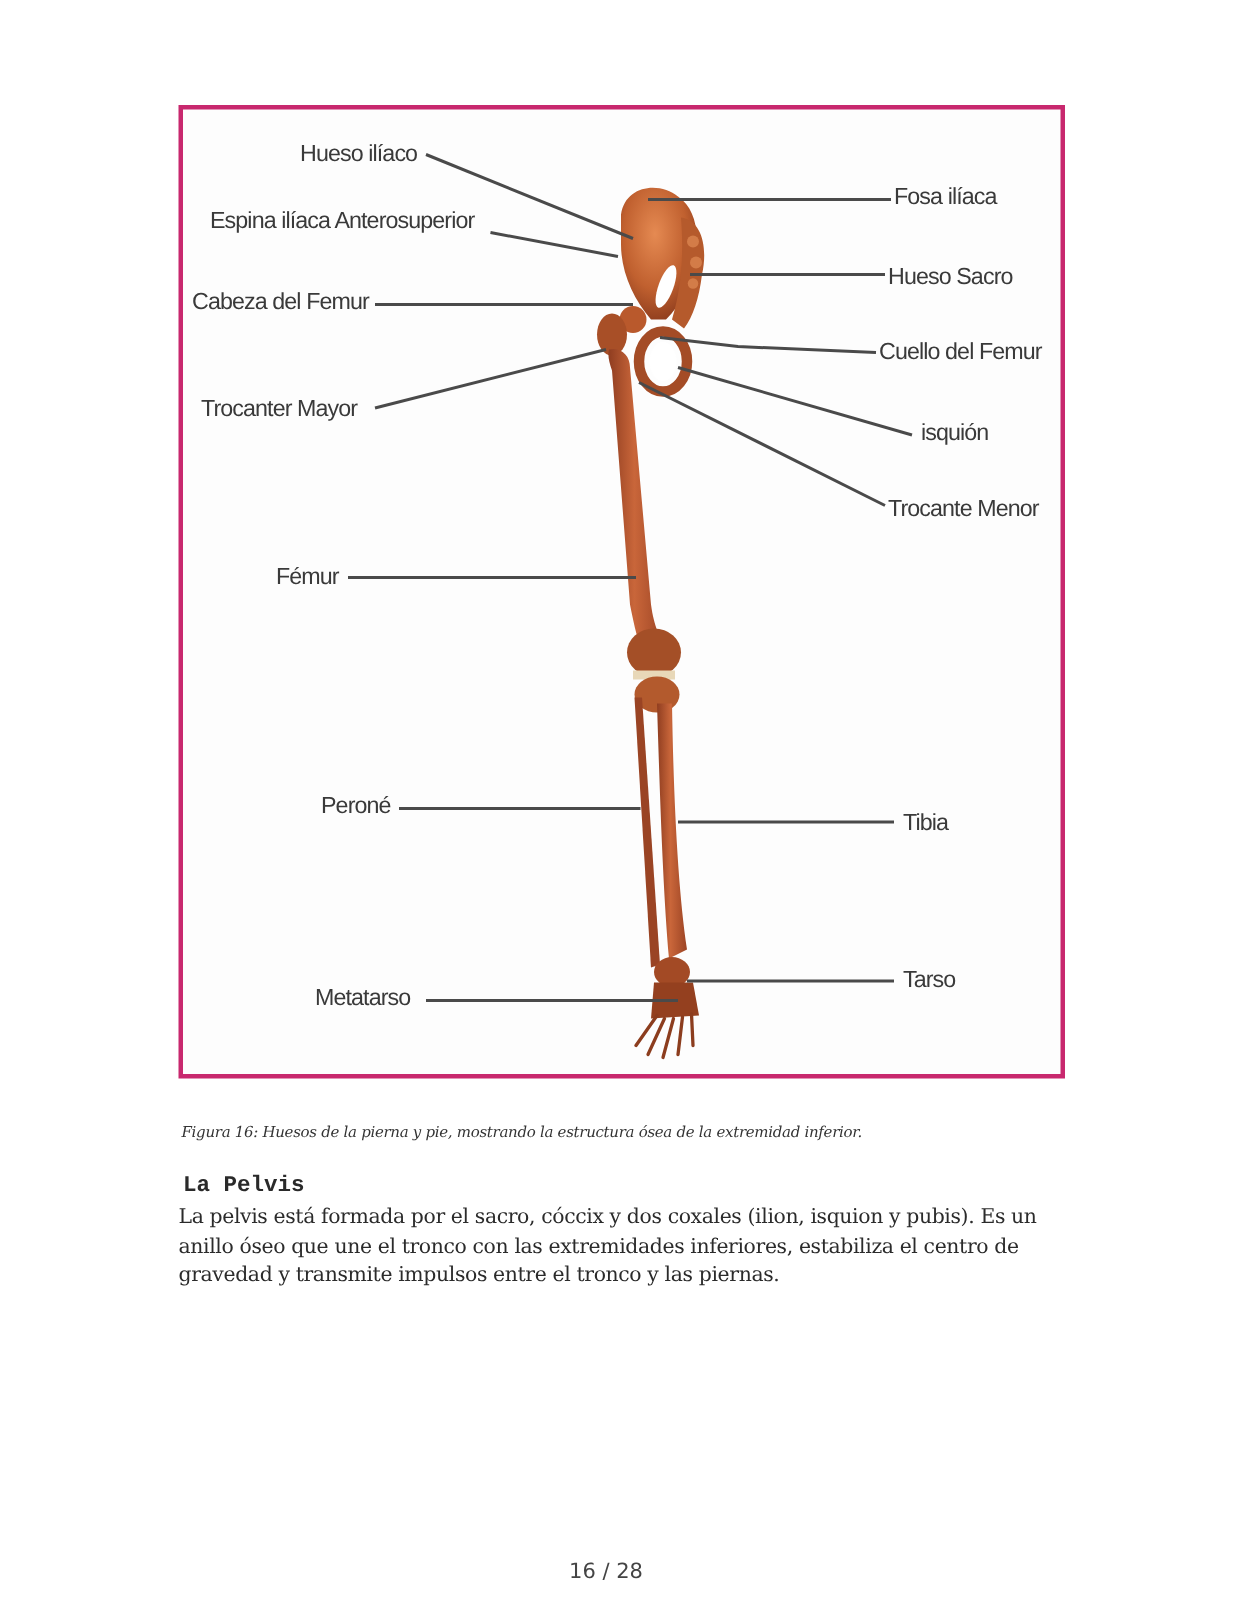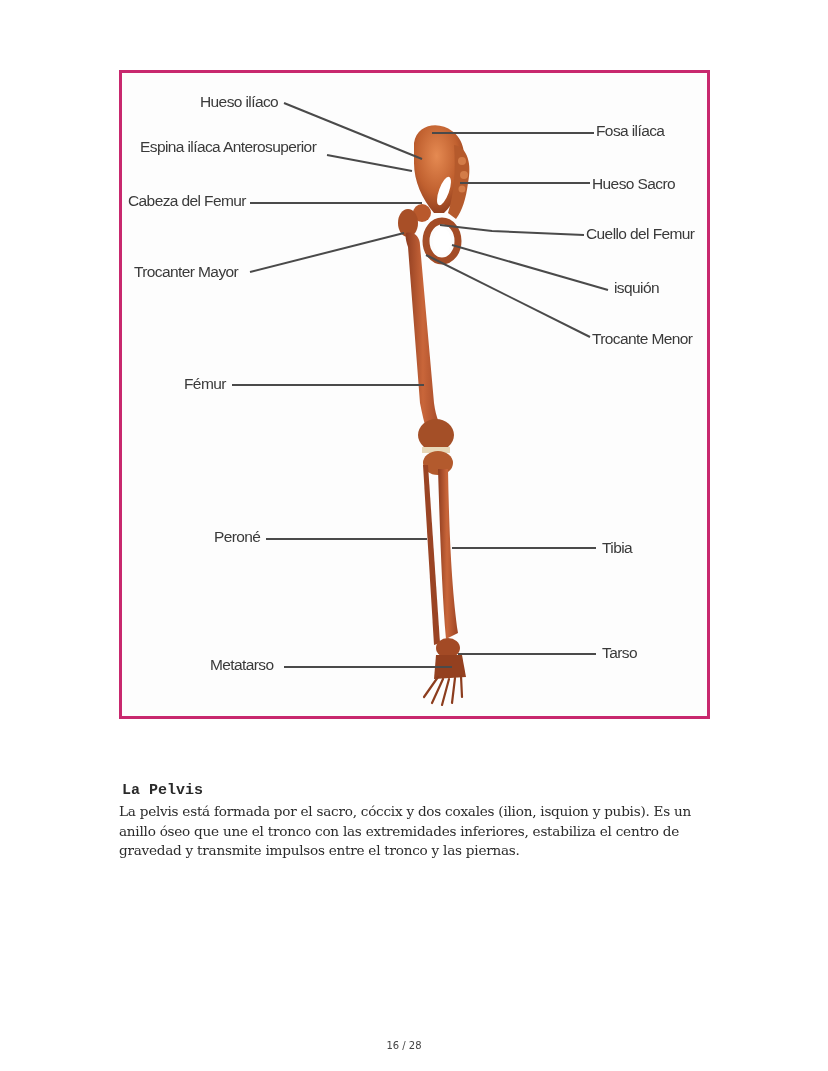--- a/index.html
+++ b/index.html
@@ -78,21 +78,21 @@
       color: #2b2b2b;
       letter-spacing: -0.25px;
     }
     .page-number {
       position: absolute;
       left: 0;
       width: 808px;
       top: 1040px;
       text-align: center;
       font-family: "DejaVu Sans", sans-serif;
-      font-size: 10px;
+      font-size: 14px;
       color: #444444;
     }
   </style>
 </head>
 <body>
 
 <div class="page">
 
   <div class="figure-frame">
     <svg class="figure-svg" viewBox="0 0 585 643" xmlns="http://www.w3.org/2000/svg">
@@ -190,20 +190,21 @@
 
         <polyline class="leader" points="330,475 474,475"></polyline>
         <text class="diagram-label" x="480" y="480">Tibia</text>
 
         <polyline class="leader" points="336,581 474,581"></polyline>
         <text class="diagram-label" x="480" y="585">Tarso</text>
       </g>
     </svg>
   </div>
 
+  <div class="caption">Figura 16: Huesos de la pierna y pie, mostrando la estructura ósea de la extremidad inferior.</div>
 
   <div class="section-title">La Pelvis</div>
 
   <div class="body-text">La pelvis está formada por el sacro, cóccix y dos coxales (ilion, isquion y pubis). Es un anillo óseo que une el tronco con las extremidades inferiores, estabiliza el centro de gravedad y transmite impulsos entre el tronco y las piernas.</div>
 
   <div class="page-number">16 / 28</div>
 
 </div>
 
 </body></html>

